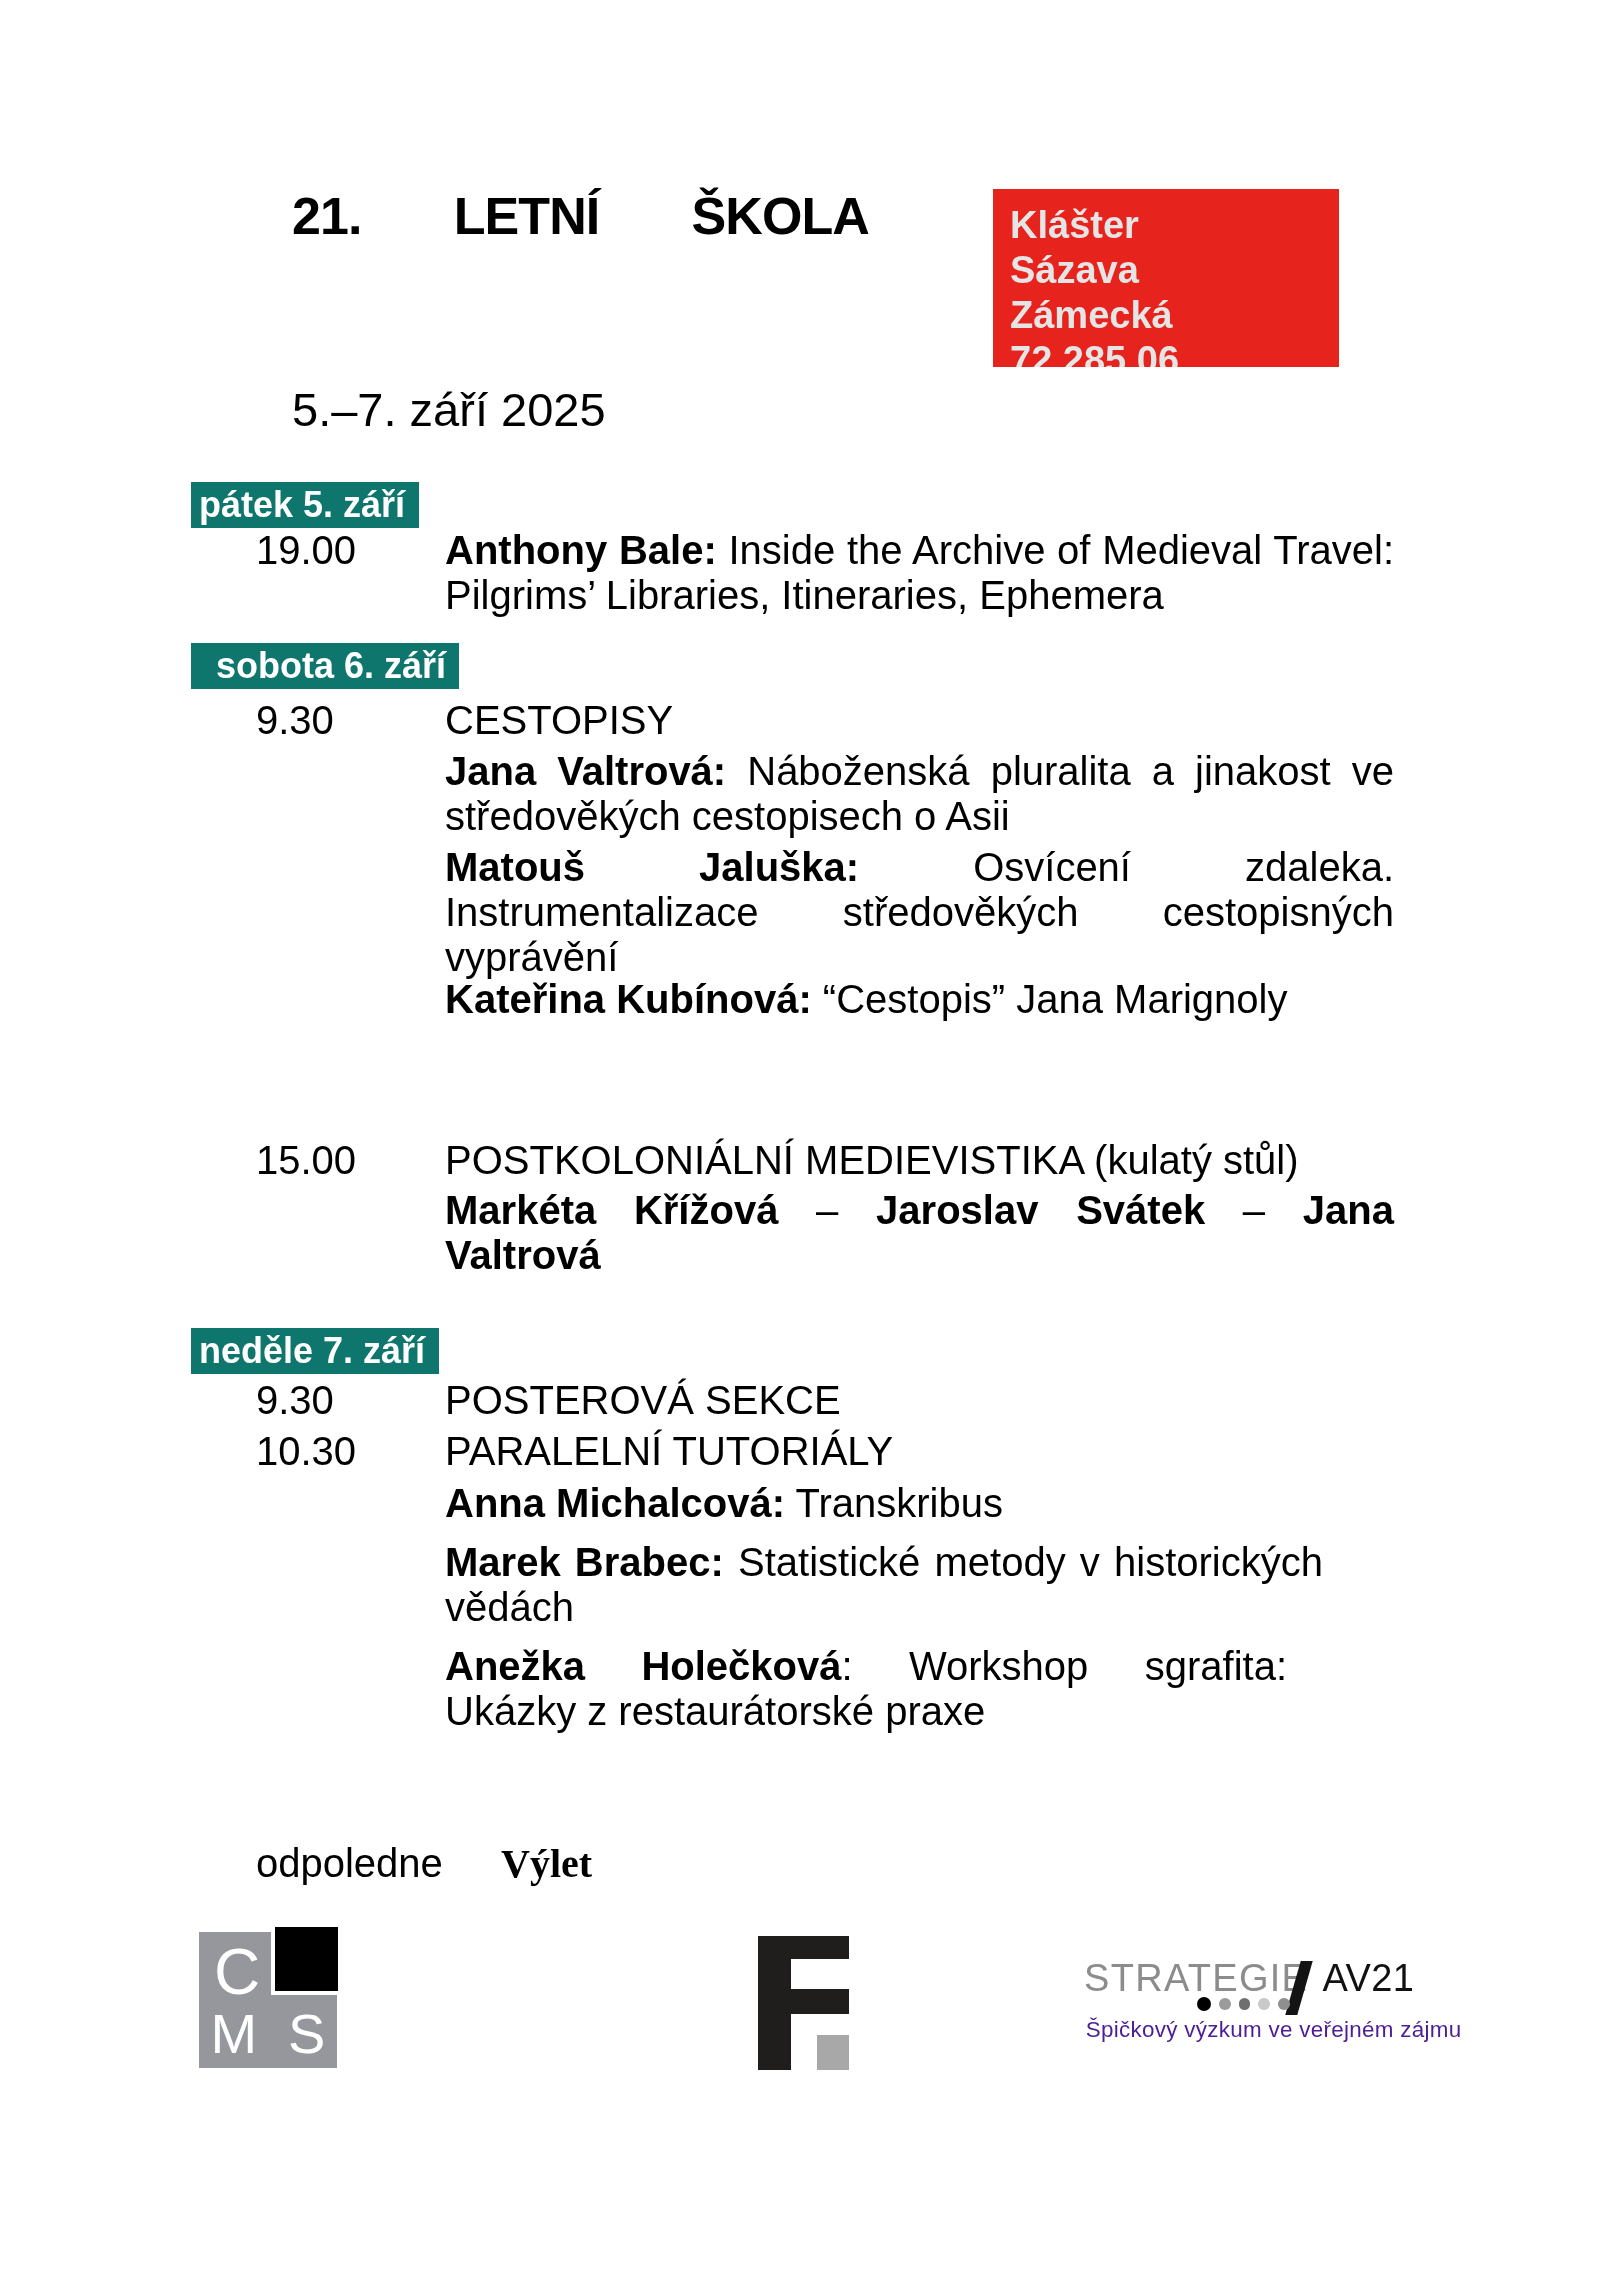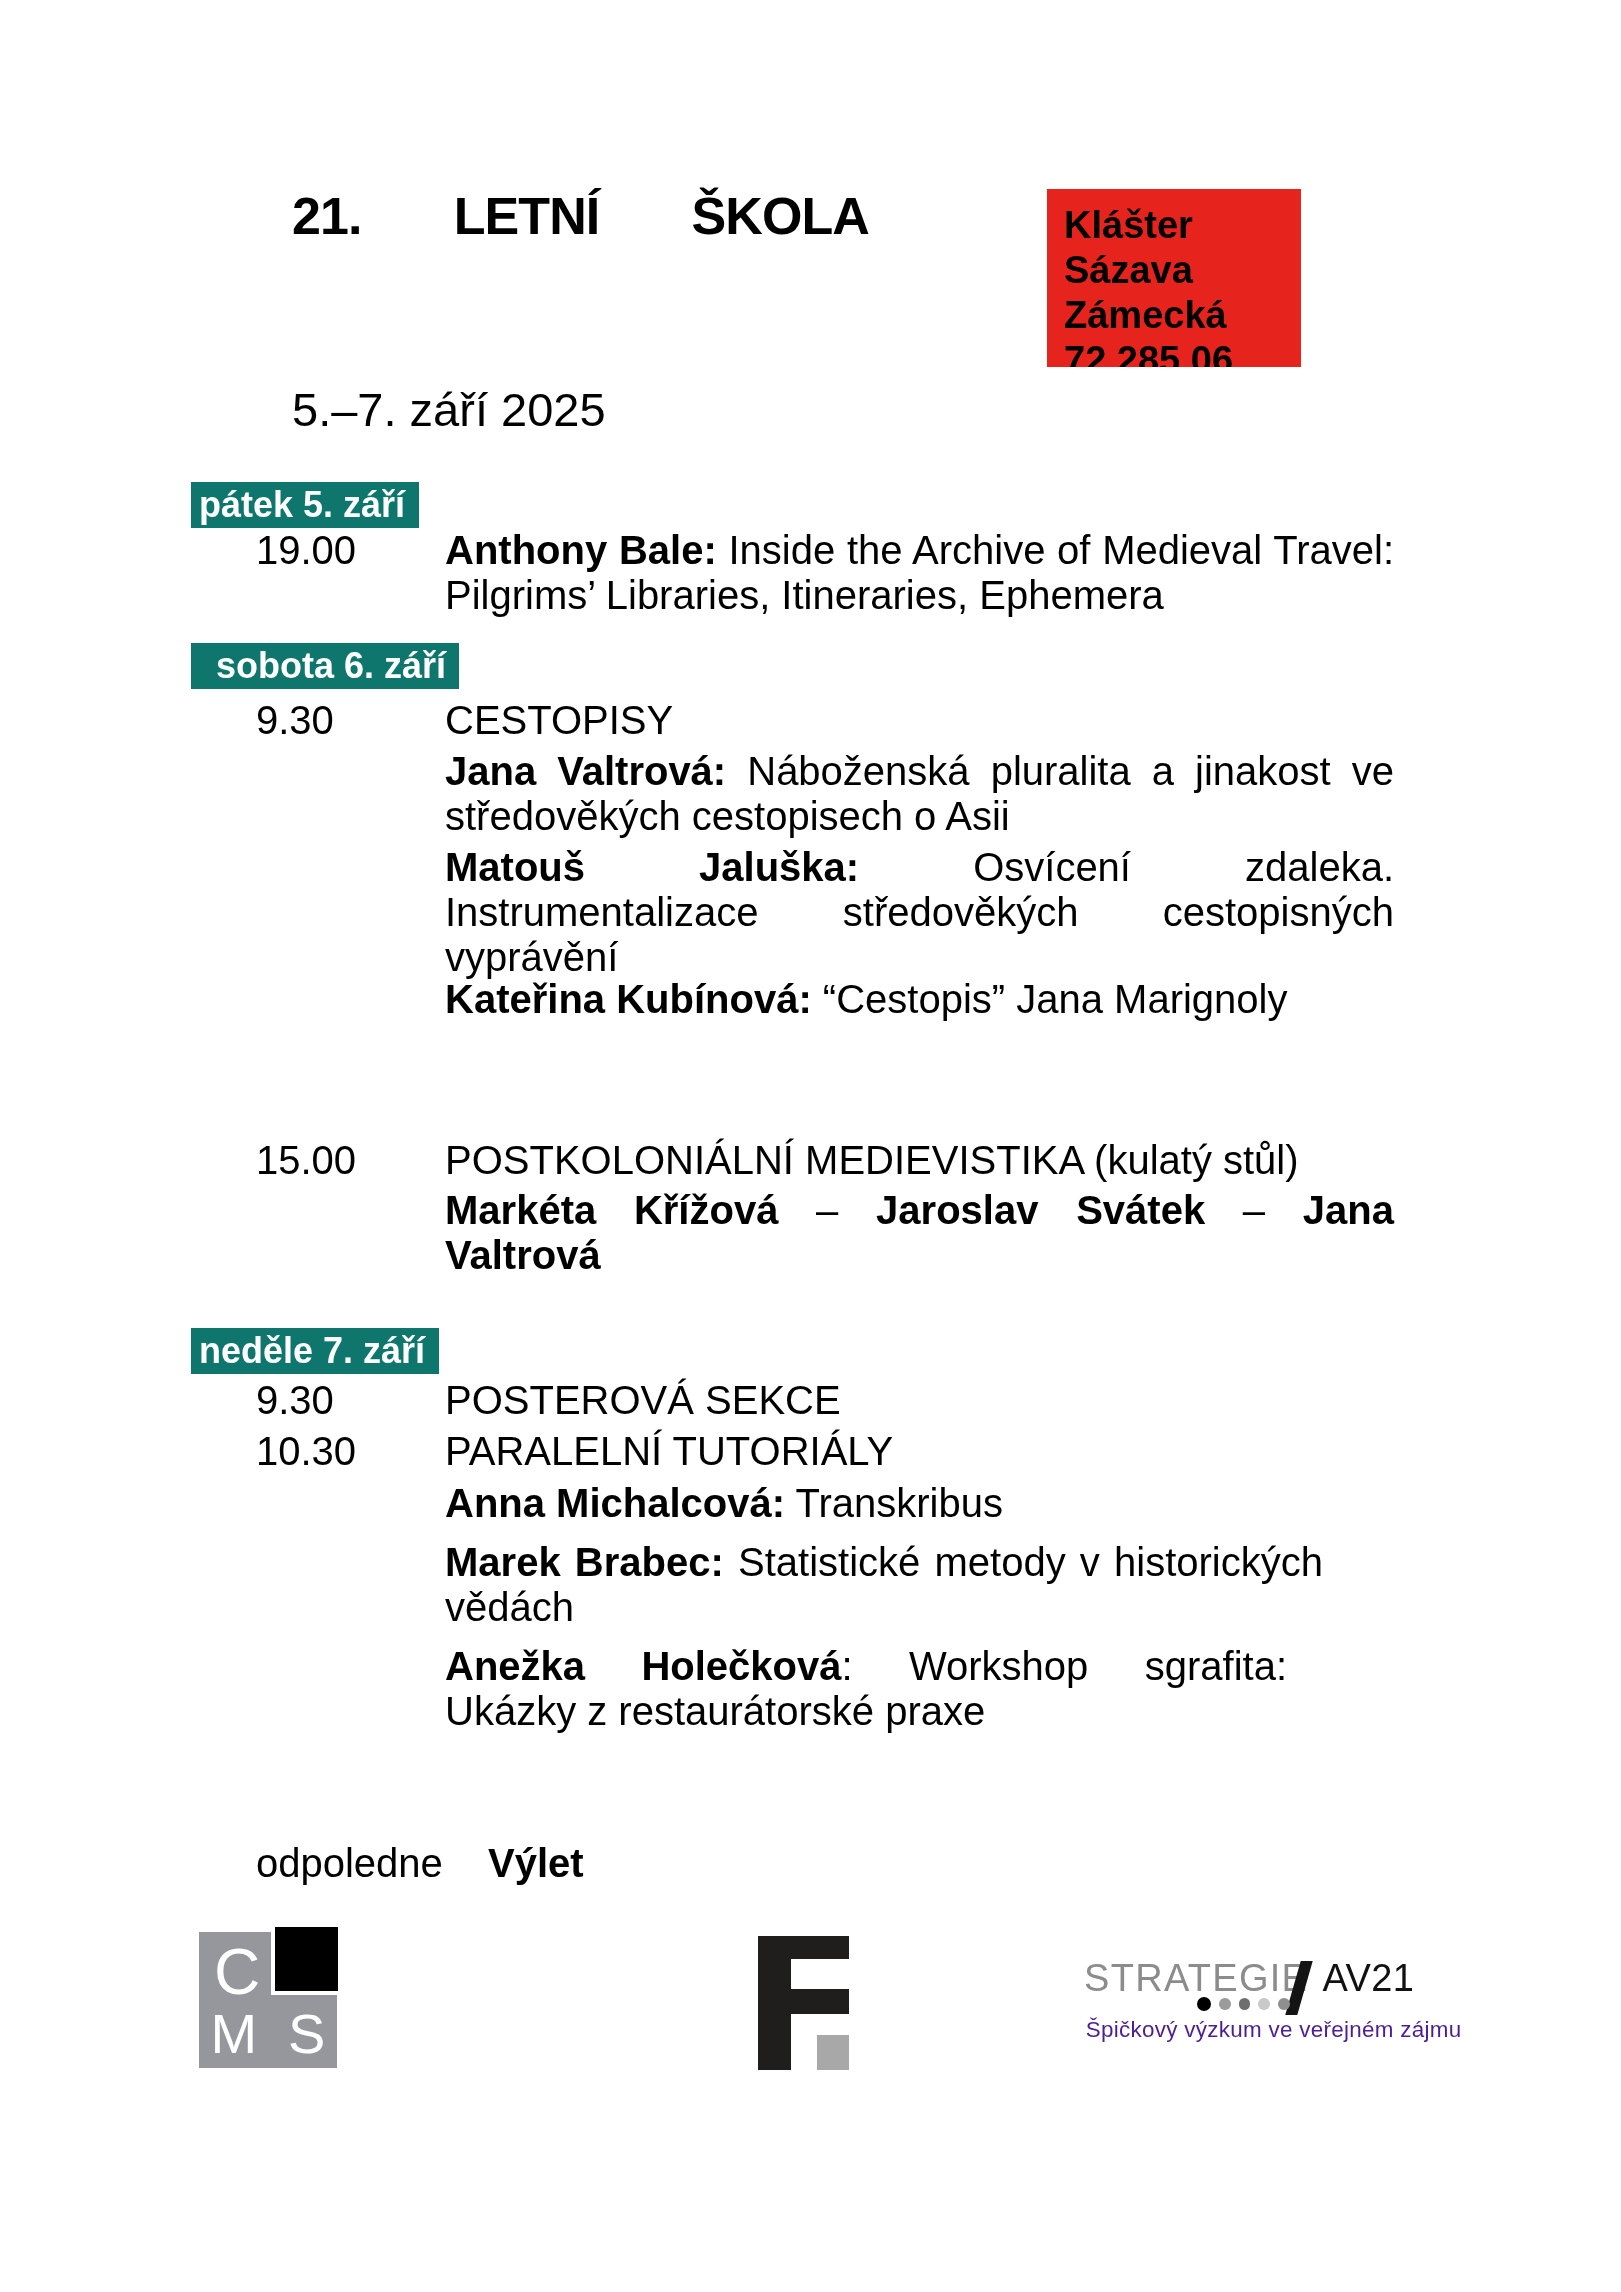--- a/index.html
+++ b/index.html
@@ -9,35 +9,35 @@
     background:#ffffff;
     overflow:hidden;
     font-family:"Liberation Sans","DejaVu Sans",sans-serif;
     color:#000;
   }
   
   .title{position:absolute;left:292px;top:182px;width:577px;
     font-weight:bold;font-size:52px;line-height:69px;letter-spacing:-0.9px;}
   .title .l1{text-align:justify;text-align-last:justify;white-space:normal;}
   .date{position:absolute;left:292px;top:383px;font-size:47px;line-height:54px;}
-  .venue{position:absolute;left:1047px;top:189px;width:254px;height:178px;
-    box-sizing:border-box;background:#e7231d;color:#000000;font-weight:bold;
+  .venue{position:absolute;left:993px;top:189px;width:346px;height:178px;
+    box-sizing:border-box;background:#e7231d;color:#e5e5e5;font-weight:bold;
     font-size:38px;line-height:45px;padding:14.3px 0 0 17px;overflow:hidden;}
   
   .day-label{position:absolute;left:191px;background:#0f766e;color:#ffffff;
     font-weight:bold;font-size:36px;line-height:46px;padding:0 13.4px 0 8px;
     white-space:nowrap;}
   
   .row{position:absolute;left:0;right:0;}
   .row .time{position:absolute;left:256px;top:0;font-size:40px;line-height:45px;}
   .row .desc{position:absolute;left:445px;width:949px;font-size:40px;
     line-height:45px;text-align:justify;}
   .row.narrow1 .desc{width:878px;}
   .row.narrow2 .desc{width:842px;}
-  .row.vylet .desc{left:488px;width:auto;text-align:left;}
+  .row.vylet .desc{left:501px;width:auto;text-align:left;font-family:Liberation Serif, serif;}
   .b{font-weight:bold;}
   
   .cms{position:absolute;left:199px;top:1927px;width:145px;height:143px;}
   .cms .gray{position:absolute;left:0;top:5.4px;width:138px;height:136px;background:#96979c;}
   .cms .blk{position:absolute;left:72px;top:0;width:63px;height:64px;background:#000;
     border-left:4.5px solid #fff;border-bottom:4.5px solid #fff;}
   .cms .ltr{position:absolute;color:#fff;line-height:1;font-weight:400;}
   .cms .c{left:15px;top:12.5px;font-size:64px;}
   .cms .m{left:11.6px;top:79px;font-size:56px;}
   .cms .s{left:89px;top:79px;font-size:56px;}

